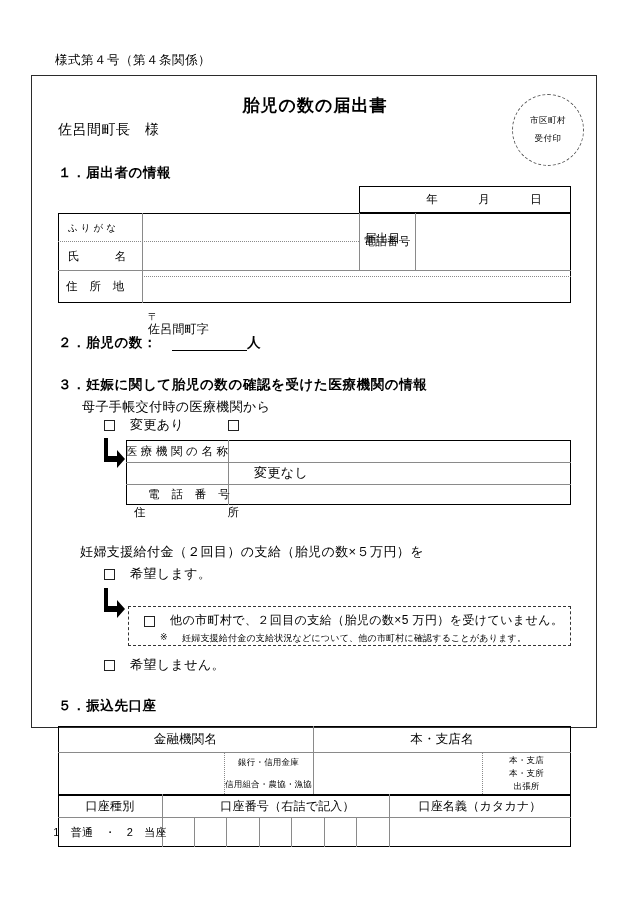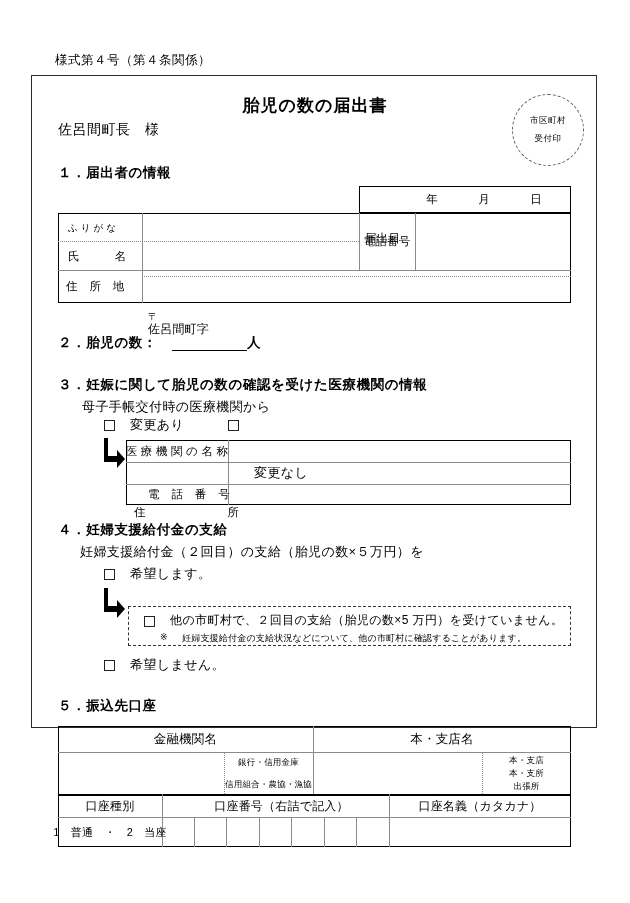--- a/index.html
+++ b/index.html
@@ -252,21 +252,20 @@
     <div class="hl-thin" style="left:94px; top:408px; width:445px;"></div>
 
     <div class="cell-label" style="left:98px; top:364px; width:94px; height:22px;">医 療 機 関 の 名 称</div>
     <div class="cell-label cell-left" style="left:102px; top:386px; width:90px; height:22px;">住　　　　　　　所</div>
     <div class="cell-label" style="left:98px; top:408px; width:94px; height:21px;margin-left:12px;">電　話　番　号</div>
 
     <div class="bx" style="left:197px; top:365px; width:341px; height:21px;"></div>
     <div class="bx" style="left:197px; top:387px; width:341px; height:21px;"></div>
     <div class="bx" style="left:197px; top:409px; width:341px; height:19px;"></div>
 
-    <div class="sec-head" style="left:26px; top:445px;">４．妊婦支援給付金の支給</div>
     <div class="sub-line" style="left:48px; top:467px;">妊婦支援給付金（２回目）の支給（胎児の数×５万円）を</div>
 
     <div class="cbox" style="left:72px; top:493px;"></div>
     <div class="cb-text" style="left:98px; top:489px;">希望します。</div>
 
     <svg class="elbow" style="left:72px; top:512px;" viewBox="0 0 22 30">
       <path d="M4 0 L4 18 L13 18 L13 12 L21 21 L13 30 L13 24 L4 24 L0 24 L0 0 Z" fill="#000000"></path>
     </svg>
 
     <div class="dash-box" style="left:96px; top:530px; width:443px; height:40px;"></div>
@@ -300,21 +299,21 @@
     <div class="cell-label" style="left:450px; top:692px; width:89px; height:12px; font-size:8.5px;">本・支所</div>
     <div class="cell-label" style="left:450px; top:705px; width:89px; height:12px; font-size:8.5px;">出張所</div>
 
     <div class="bx" style="left:27px; top:677px; width:164px; height:40px;"></div>
     <div class="bx" style="left:282px; top:677px; width:167px; height:40px;"></div>
 
     <div class="vl-thin" style="left:130px; top:718px; height:53px;"></div>
     <div class="vl-thin" style="left:357px; top:718px; height:53px;"></div>
 
     <div class="cell-label" style="left:26px; top:719px; width:104px; height:22px; font-size:12px;">口座種別</div>
-    <div class="cell-label" style="left:136px; top:719px; width:227px; height:22px; font-size:12px;text-align:center;">口座番号（右詰で記入）</div>
+    <div class="cell-label" style="left:142px; top:719px; width:227px; height:22px; font-size:12px;text-align:center;">口座番号（右詰で記入）</div>
     <div class="cell-label" style="left:357px; top:719px; width:182px; height:22px; font-size:12px;">口座名義（カタカナ）</div>
 
     <div class="cell-label" style="left:26px; top:741px; width:104px; height:30px; font-size:11px;">1　普通　・　2　当座</div>
 
     <div class="vl-thin" style="left:162px; top:741px; height:30px;"></div>
     <div class="vl-thin" style="left:194px; top:741px; height:30px;"></div>
     <div class="vl-thin" style="left:227px; top:741px; height:30px;"></div>
     <div class="vl-thin" style="left:259px; top:741px; height:30px;"></div>
     <div class="vl-thin" style="left:292px; top:741px; height:30px;"></div>
     <div class="vl-thin" style="left:324px; top:741px; height:30px;"></div>

